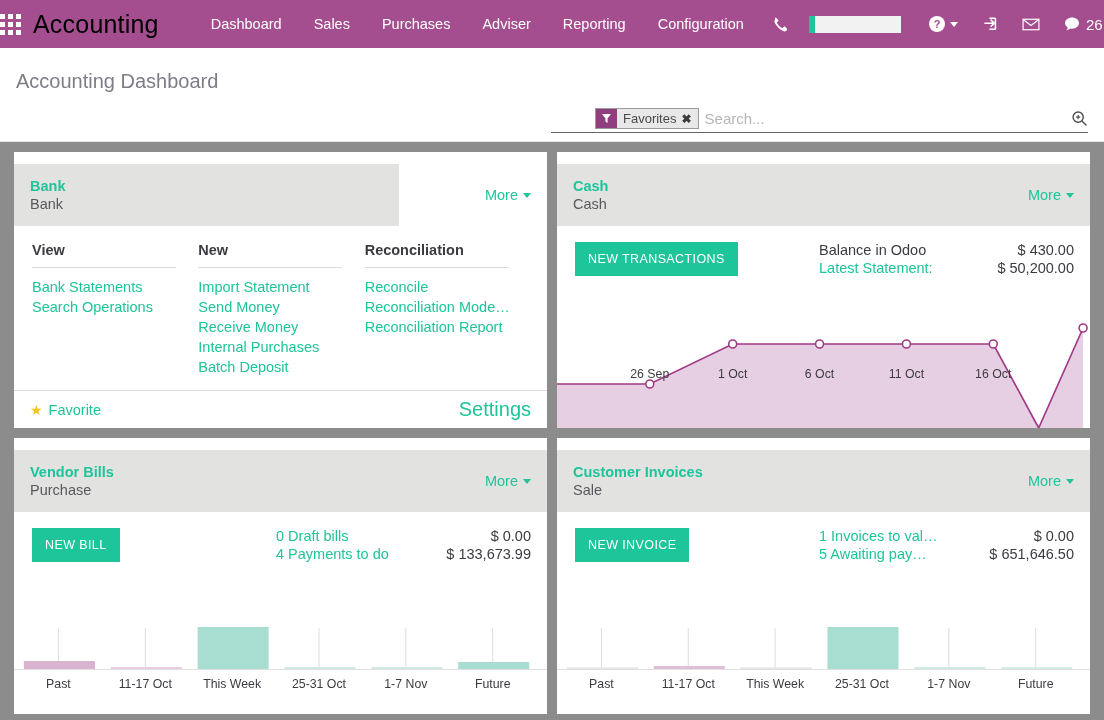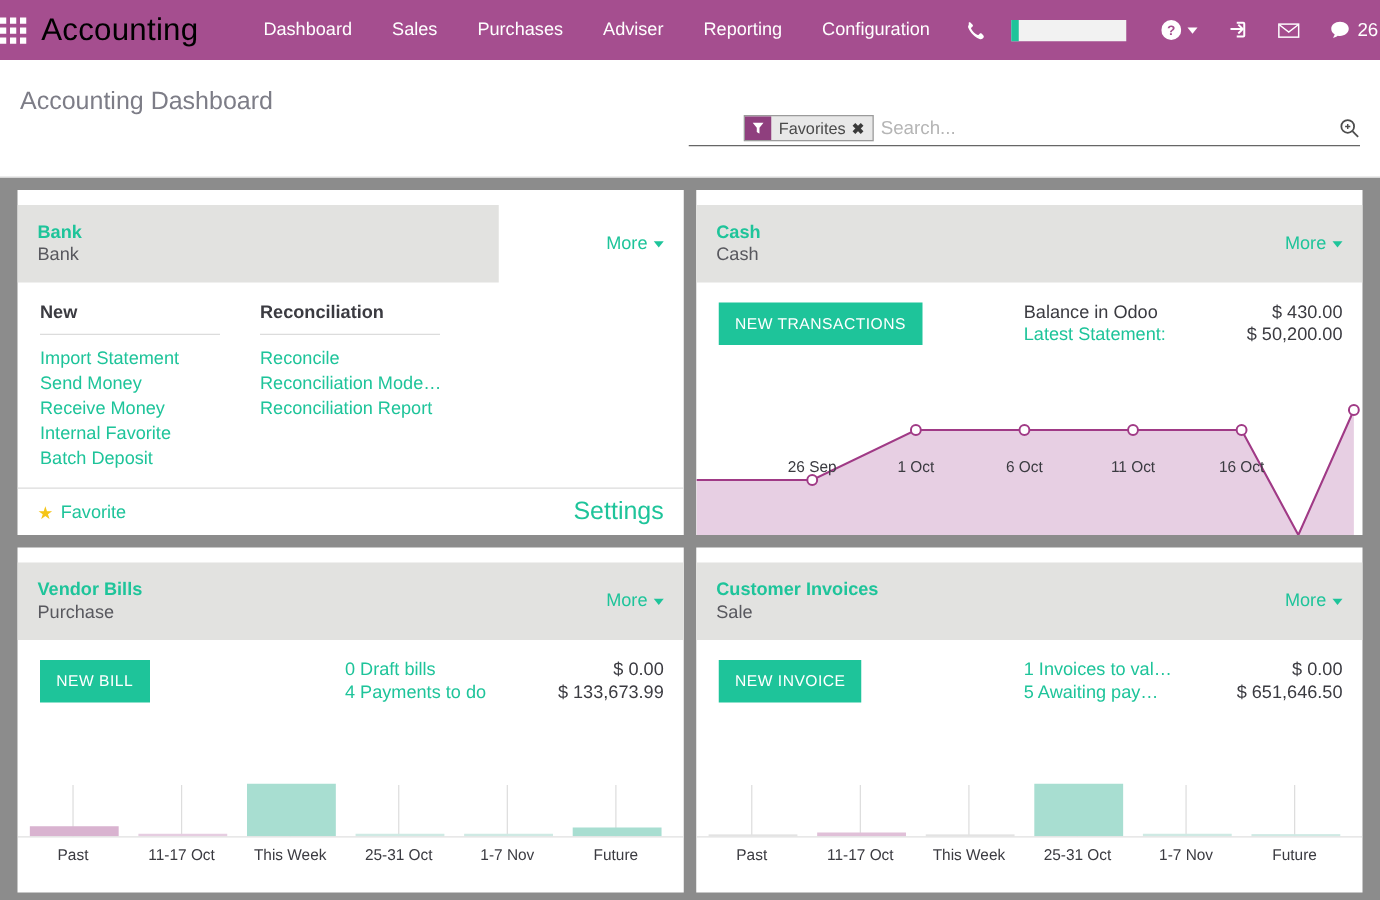--- a/index.html
+++ b/index.html
@@ -63,21 +63,21 @@
   .control-panel {
     background: #ffffff; height: 94px; width: 100%;
     position: relative; padding: 0 16px;
     border-bottom: 1px solid #e6e6e6;
   }
   .cp-title {
     position: absolute; left: 16px; top: 22px;
     font-size: 20px; color: #7d7d87; font-weight: 400;
   }
   .searchview {
-    position: absolute; left: 551px; top: 44px; width: 537px;
+    position: absolute; left: 551px; top: 60px; width: 537px;
     border-bottom: 1px solid #666; display: flex; align-items: center;
     padding-bottom: 3px;
     padding-left: 44px;
   }
   .facet {
     display: flex; align-items: center; height: 21px;
     border: 1px solid #9b9b9b; background: #e8e8e8;
     font-size: 13px; color: #4a4a4a; overflow: hidden; flex: 0 0 auto;
   }
   .facet .facet-ico {
@@ -303,25 +303,30 @@
         <div class="hdr-sub">Bank</div>
       </div>
       <a class="more-link">
         <span>More</span>
         <span class="caret"></span>
       </a>
     </div>
     <div class="card-body">
       <div class="menu-cols">
         <div class="menu-col">
+          <h4>View</h4>
+          <a>Bank Statements</a>
+          <a>Search Operations</a>
+        </div>
+        <div class="menu-col">
           <h4>New</h4>
           <a>Import Statement</a>
           <a>Send Money</a>
           <a>Receive Money</a>
-          <a>Internal Favorite</a>
+          <a>Internal Purchases</a>
           <a>Batch Deposit</a>
         </div>
         <div class="menu-col">
           <h4>Reconciliation</h4>
           <a>Reconcile</a>
           <a>Reconciliation Mode…</a>
           <a>Reconciliation Report</a>
         </div>
       </div>
     </div>

